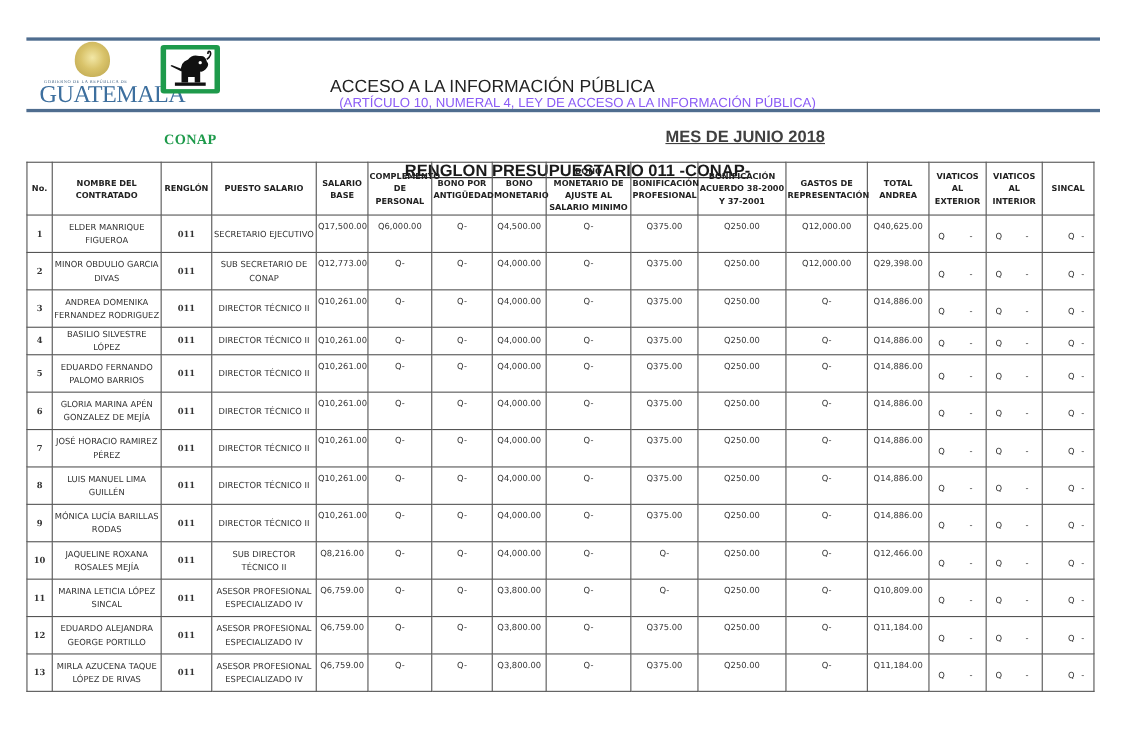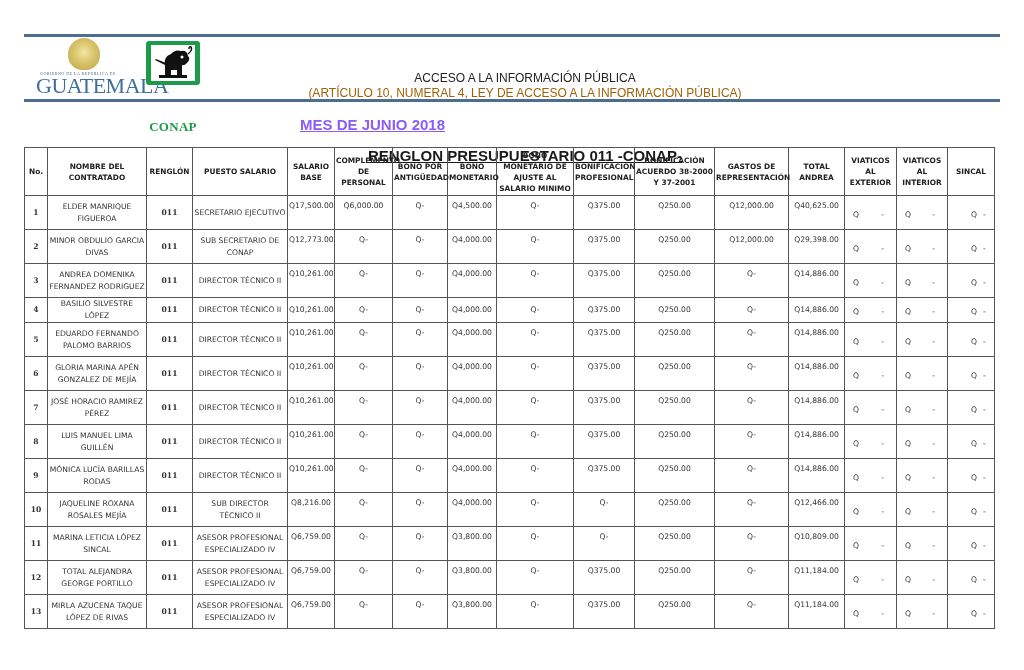--- a/index.html
+++ b/index.html
@@ -8,23 +8,23 @@
   .rule.top { top:34px; }
   .rule.bottom { top:99px; }
   .logo-gt { position:absolute; left:36px; top:38px; width:98px; height:62px; }
   .crest { position:absolute; left:32px; top:0; width:32px; height:32px; border-radius:50% 50% 45% 45%; background:radial-gradient(circle at 50% 45%, #f2e7a6 0%, #d9c36a 45%, #b9a24c 100%); }
   .gt-small { position:absolute; left:4px; top:33px; font-family:"Liberation Serif", serif; font-size:4px; color:#4a6a8a; letter-spacing:0.5px; white-space:nowrap; }
   .gt-name { position:absolute; left:0; top:37px; font-family:"Liberation Serif", serif; font-size:22px; color:#3d6f9e; letter-spacing:-0.5px; line-height:22px; }
   .logo-conap { position:absolute; left:144px; top:41px; width:58px; height:60px; }
   .conap-box { position:absolute; left:2px; top:0; width:54px; height:44px; background:#1e9a4b; border-radius:3px; }
   .conap-inner { position:absolute; left:5px; top:4px; width:44px; height:36px; background:#fff; }
   .conap-name { position:absolute; left:0; top:44px; width:58px; text-align:center; font-family:"Liberation Serif", serif; font-weight:bold; font-size:13px; color:#1e9a4b; letter-spacing:0.3px;margin-top:34px; }
-  .hdr1 { position:absolute; left:300px; top:71px; width:450px; text-align:center; font-size:12px; color:#222; }
-  .hdr2 { position:absolute; left:300px; top:86px; width:450px; text-align:center; font-size:12px; color:#a16207; }
-  .title1 { position:absolute; left:300px; top:116px; width:450px; text-align:left; font-size:15px; font-weight:bold; text-decoration:underline; color:#8b5cf6; }
+  .hdr1 { position:absolute; left:300px; top:71px; width:450px; font-size:16px; color:#222; }
+  .hdr2 { position:absolute; left:300px; top:86px; width:450px; text-align:center; font-size:12px; color:#8b5cf6; }
+  .title1 { position:absolute; left:300px; top:116px; width:450px; text-align:right; font-size:15px; font-weight:bold; text-decoration:underline; color:#404040; }
   .title2 { position:absolute; left:300px; top:131px; width:450px; text-align:center; font-size:15px; font-weight:bold; text-decoration:underline; color:#1a1a1a;margin-top:16px; }
   table.payroll { position:absolute; left:24px; top:147px; width:970px; border-collapse:collapse; table-layout:fixed; }
   table.payroll th, table.payroll td { border:1px solid #555; text-align:center; vertical-align:middle; padding:0 1px; font-family:"DejaVu Sans", sans-serif; }
   table.payroll th { font-size:7.4px; font-weight:bold; color:#222; height:47px; line-height:11px; }
   table.payroll td { font-size:7.6px; color:#333; line-height:12px; }
   table.payroll td.num { font-weight:bold; font-family:"DejaVu Serif", serif; font-size:7.6px; }
   table.payroll td.reng { font-weight:bold; font-family:"DejaVu Serif", serif; font-size:7.6px; }
   td.q { position:relative; }
   td.q span.ql { position:absolute; left:8px; top:50%; transform:translateY(-30%); }
   td.q span.qd { position:absolute; right:12px; top:50%; transform:translateY(-30%); }
@@ -397,21 +397,21 @@
           <span class="ql">Q</span>
           <span class="qd">-</span>
         </td>
         <td class="qd2">
           <span class="ql">Q</span>
           <span class="qd">-</span>
         </td>
       </tr>
       <tr style="height: 34px;">
         <td class="num">12</td>
-        <td>TOTAL ALEJANDRA GEORGE PORTILLO</td>
+        <td>EDUARDO ALEJANDRA GEORGE PORTILLO</td>
         <td class="reng">011</td>
         <td>ASESOR PROFESIONAL ESPECIALIZADO IV</td>
         <td class="top-align">Q6,759.00</td>
         <td class="top-align">Q-</td>
         <td class="top-align">Q-</td>
         <td class="top-align">Q3,800.00</td>
         <td class="top-align">Q-</td>
         <td class="top-align">Q375.00</td>
         <td class="top-align">Q250.00</td>
         <td class="top-align">Q-</td>

